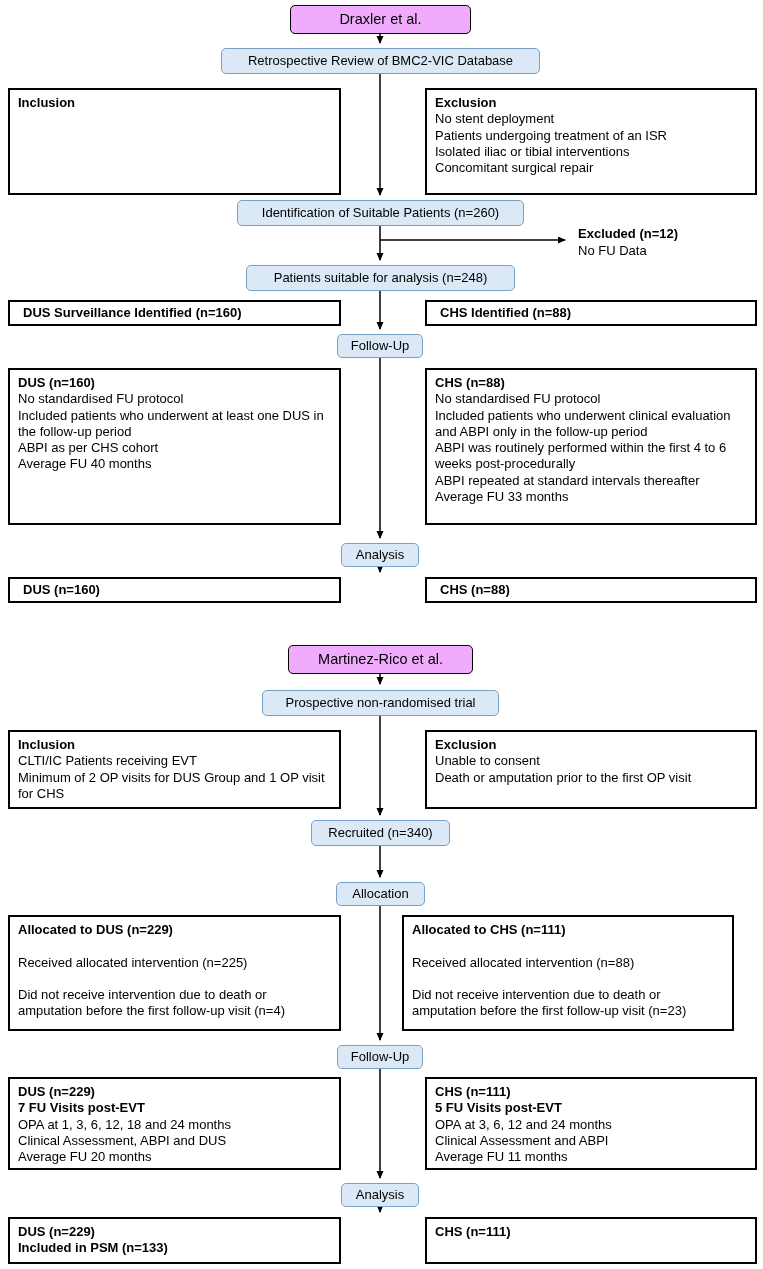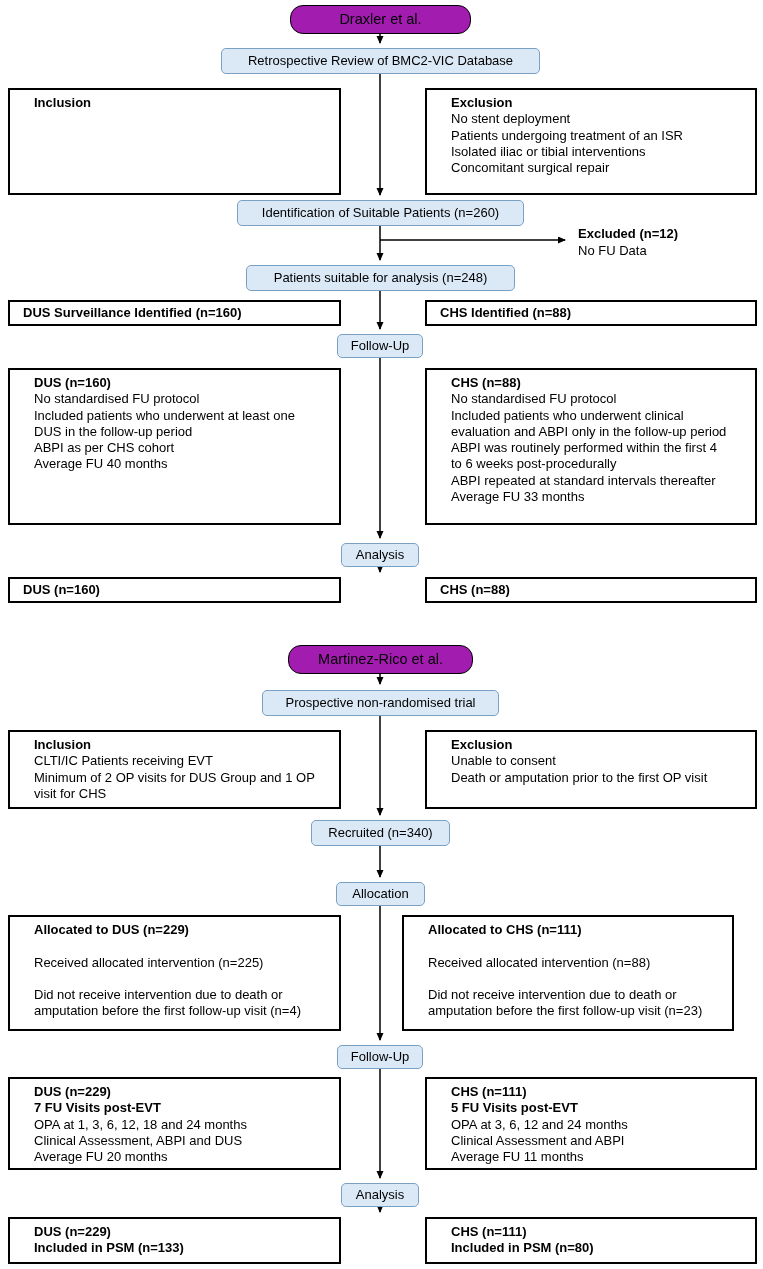--- a/index.html
+++ b/index.html
@@ -3,35 +3,35 @@
 <meta charset="utf-8">
 <style>
   * { margin:0; padding:0; box-sizing:border-box; }
   html,body { background:#ffffff; }
   body { font-family:"Liberation Sans","DejaVu Sans",sans-serif; color:#000; }
   .canvas { position:relative; width:763px; height:1269px; background:#fff; overflow:hidden; }
   .arrows { position:absolute; left:0; top:0; }
 
   .wbox {
     position:absolute; background:#fff; border:2px solid #000;
-    font-size:13px; line-height:1.25; padding:5px 24px;
+    font-size:13px; line-height:1.25; padding:5px 8px;
   }
   .wbox.single { display:flex; align-items:center; padding:0 13px; }
   .wbox .bhead { font-weight:bold; white-space:pre-line; }
   .wbox .btext { white-space:pre-line; }
 
   .node {
     position:absolute; background:var(--node-fill,#dbe9f7);
     border:1px solid var(--node-border,#7aa0c4); border-radius:5px;
     font-size:13px; text-align:center; padding:4px 4px; line-height:1.2;
   }
   .node.small { padding:3px 10px; }
 
   .pill {
-    position:absolute; background:#a21caf; border:1.5px solid #000; border-radius:13px;
+    position:absolute; background:#f0abfc; border:1.5px solid #000; border-radius:5px;
     font-size:14.5px; text-align:center; padding:5px 6px; line-height:1.2;
   }
 
   .annot { position:absolute; font-size:13px; line-height:1.3; }
   .annot .bhead { font-weight:bold; }
 </style>
 </head>
 <body>
 
 <div class="canvas">
@@ -177,16 +177,15 @@
 
   <div class="node small" style="left:341px; top:1183px; width:78px;">Analysis</div>
 
   <div class="wbox" style="left:8px; top:1217px; width:333px; height:47px;">
     <div class="bhead">DUS (n=229)</div>
     <div class="bhead">Included in PSM (n=133)</div>
   </div>
 
   <div class="wbox" style="left:425px; top:1217px; width:332px; height:47px;">
     <div class="bhead">CHS (n=111)</div>
-    <div class="bhead">Included in PSM (n=80)</div>
   </div>
 
 </div>
 
 </body></html>

